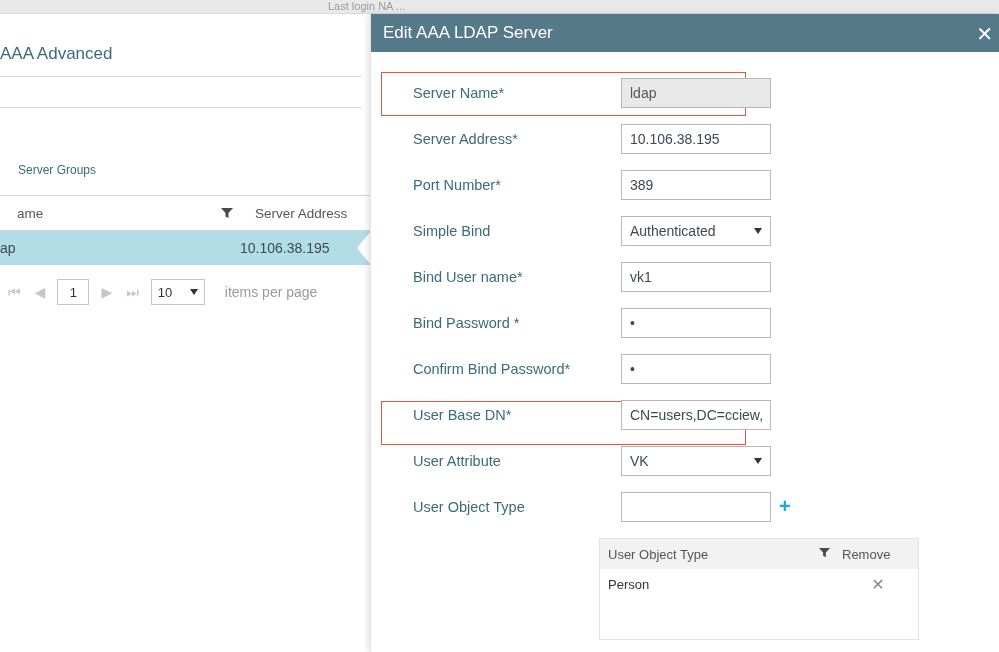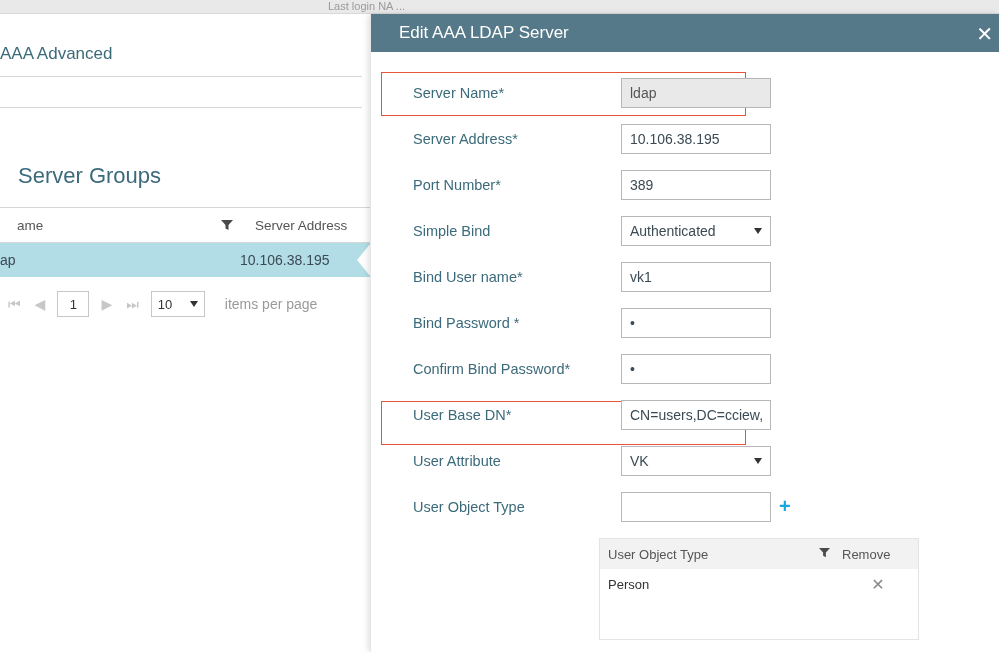--- a/index.html
+++ b/index.html
@@ -44,21 +44,21 @@
     font-weight: 300;
   }
   .left-divider {
     height: 1px;
     background: #d7d7d7;
     margin: 30px 8px 0 0;
   }
 
   .server-groups-label {
     margin-top: 55px;
-    font-size: 22px;
+    font-size: 12px;
     padding-left: 18px;
     color: #3b6a7a;
     font-weight: 300;
   }
 
   .table-wrap {
     margin-top: 18px;
   }
   .tbl-head {
     display: flex;
@@ -142,21 +142,21 @@
     border-left: 1px solid #e6e6e6;
   }
   .dlg-title {
     background: #557989;
     color: #fff;
     font-size: 17px;
     font-weight: 300;
     height: 38px;
     display: flex;
     align-items: center;
-    padding-left: 28px;
+    padding-left: 12px;
     position: relative;
   }
   .close-x {
     position: absolute;
     right: 6px;
     top: 8px;
     color: #fff;
     font-size: 20px;
     cursor: pointer;
   }

